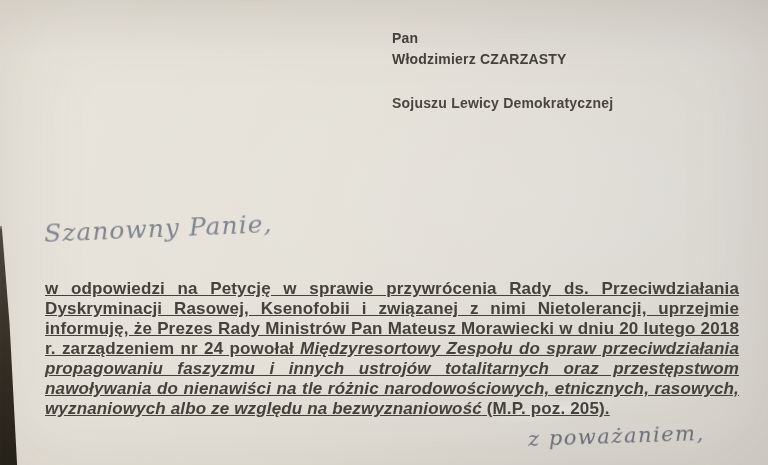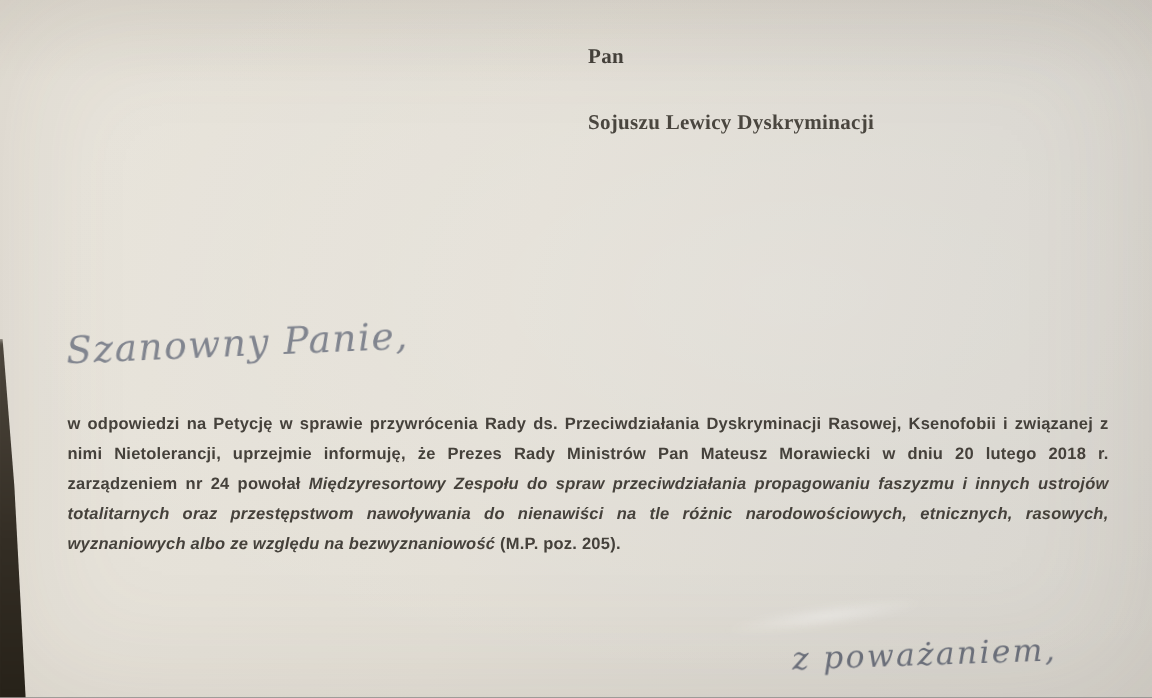--- a/index.html
+++ b/index.html
@@ -34,21 +34,20 @@
     filter: blur(2px);
   }
   .recipient {
     position: absolute;
     left: 392px; top: 28px;
     color: #44403a;
     font-size: 14px;
     line-height: 21px;
     letter-spacing: 0.2px;
     filter: blur(0.3px);
-    font-family: Liberation Serif, serif;
   }
   .recipient .strong { font-weight: 700; }
   .recipient .gap { height: 23px; }
   .recipient .semi { font-weight: 600; color: #4a463f; }
   .hand {
     position: absolute;
     font-family: "DejaVu Serif", serif;
     font-style: italic;
     white-space: nowrap;
     filter: blur(0.5px);
@@ -65,41 +64,43 @@
     font-size: 21px;
     color: #6a6e79;
     transform: rotate(-2deg);
     letter-spacing: 1.5px;
   }
   .letter-body {
     position: absolute;
     left: 45px; top: 262px;
     width: 694px;
     text-align: justify;
-    font-size: 11px;
+    font-size: 17px;
     line-height: 20px;
     font-weight: 600;
     color: #45413b;
     letter-spacing: 0.15px;
     filter: blur(0.35px);
+    text-decoration: underline;
   }
   .letter-body .it { font-style: italic; }
 </style>
 </head>
 <body>
 
 <div class="photo">
 
   <div class="photo-edge"></div>
   <div class="crease"></div>
 
   <div class="recipient">
     <div class="strong">Pan</div>
+    <div class="strong">Włodzimierz CZARZASTY</div>
     <div class="gap"></div>
-    <div class="semi">Sojuszu Lewicy Dyskryminacji</div>
+    <div class="semi">Sojuszu Lewicy Demokratycznej</div>
   </div>
 
   <div class="hand salutation">Szanowny Panie,</div>
 
   <p class="letter-body"><span>w odpowiedzi na Petycję w sprawie przywrócenia Rady ds. Przeciwdziałania Dyskryminacji Rasowej, Ksenofobii i związanej z nimi Nietolerancji, uprzejmie informuję, że Prezes Rady Ministrów Pan Mateusz Morawiecki w dniu 20 lutego 2018 r. zarządzeniem nr 24 powołał </span><span class="it">Międzyresortowy Zespołu do spraw przeciwdziałania propagowaniu faszyzmu i innych ustrojów totalitarnych oraz przestępstwom nawoływania do nienawiści na tle różnic narodowościowych, etnicznych, rasowych, wyznaniowych albo ze względu na bezwyznaniowość</span><span> (M.P. poz. 205).</span></p>
 
   <div class="hand closing">z poważaniem,</div>
 
 </div>
 

